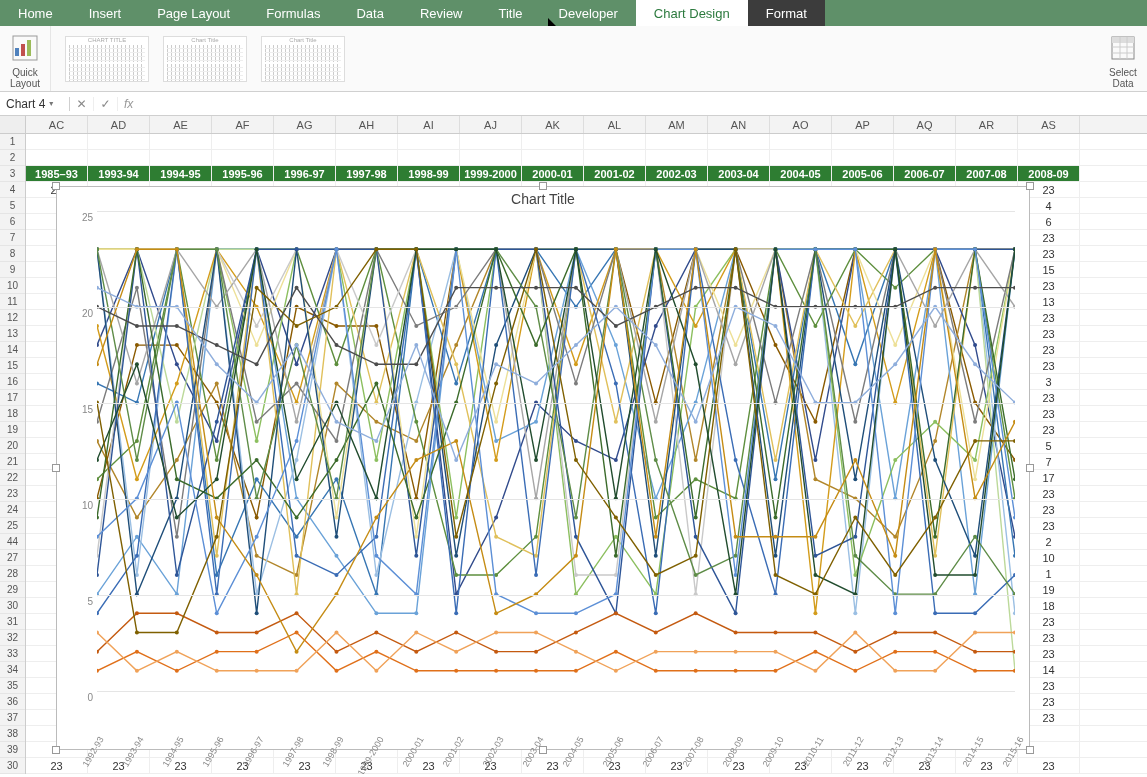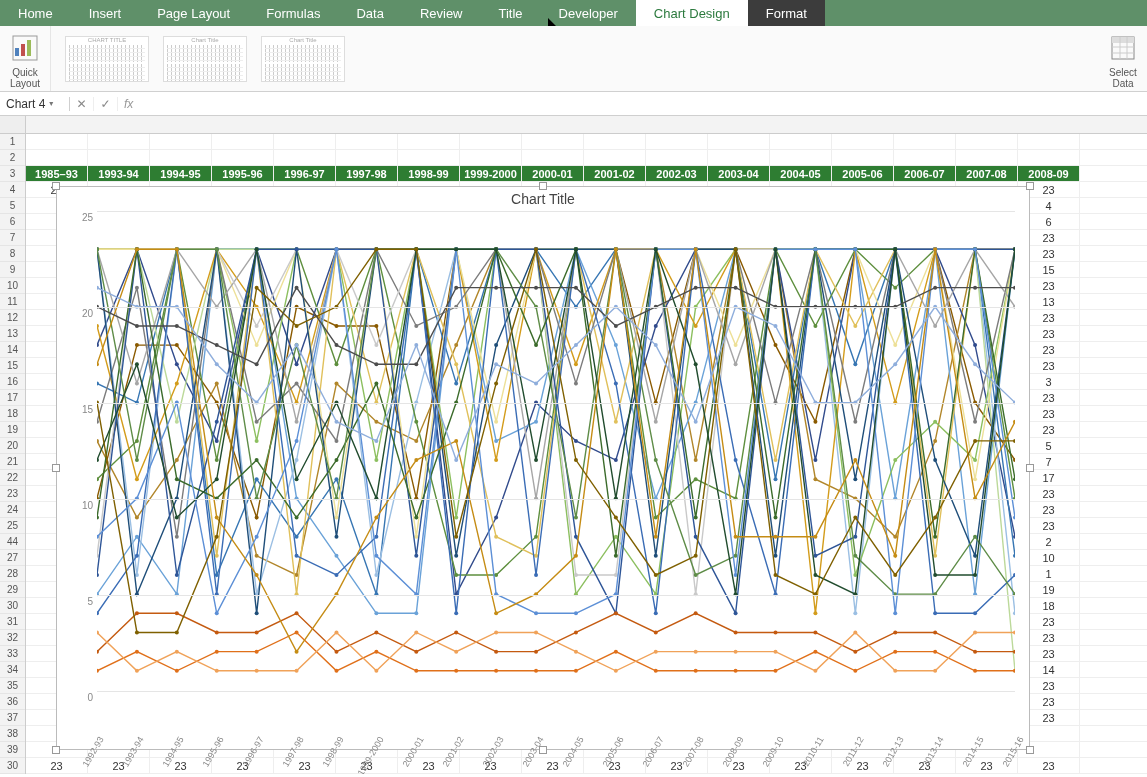--- a/index.html
+++ b/index.html
@@ -145,20 +145,39 @@
   </div>
   <div class="fbtn">✕</div>
   <div class="fbtn">✓</div>
   <div class="fx">fx</div>
   <div style="flex:1"></div>
 </div>
 
 <div class="sheet">
   <div class="colhead">
     <div class="corner"></div>
+    <div id="colhead-cells" style="display: flex;">
+        <div class="ch" style="width: 62px;">AC</div>
+        <div class="ch" style="width: 62px;">AD</div>
+        <div class="ch" style="width: 62px;">AE</div>
+        <div class="ch" style="width: 62px;">AF</div>
+        <div class="ch" style="width: 62px;">AG</div>
+        <div class="ch" style="width: 62px;">AH</div>
+        <div class="ch" style="width: 62px;">AI</div>
+        <div class="ch" style="width: 62px;">AJ</div>
+        <div class="ch" style="width: 62px;">AK</div>
+        <div class="ch" style="width: 62px;">AL</div>
+        <div class="ch" style="width: 62px;">AM</div>
+        <div class="ch" style="width: 62px;">AN</div>
+        <div class="ch" style="width: 62px;">AO</div>
+        <div class="ch" style="width: 62px;">AP</div>
+        <div class="ch" style="width: 62px;">AQ</div>
+        <div class="ch" style="width: 62px;">AR</div>
+        <div class="ch" style="width: 62px;">AS</div>
+      </div>
   </div>
   <div class="gridbody">
     <div class="rownums" id="rownums">
         <div class="rn">1</div>
         <div class="rn">2</div>
         <div class="rn">3</div>
         <div class="rn">4</div>
         <div class="rn">5</div>
         <div class="rn">6</div>
         <div class="rn">7</div>

